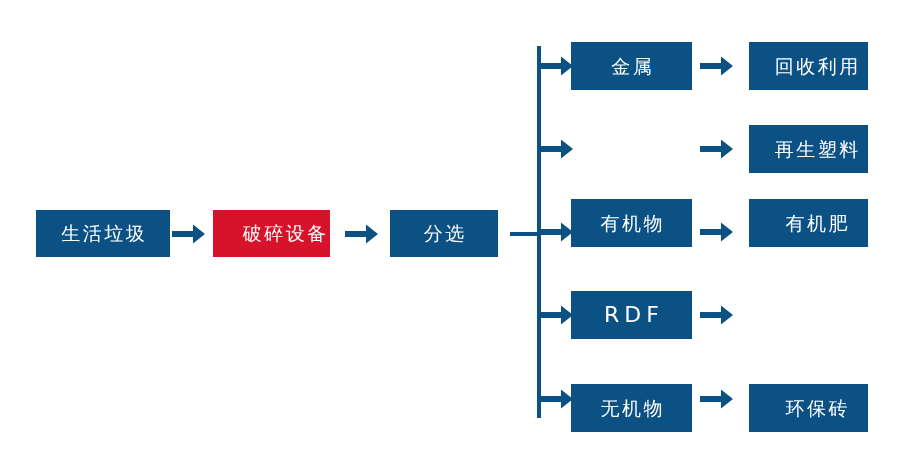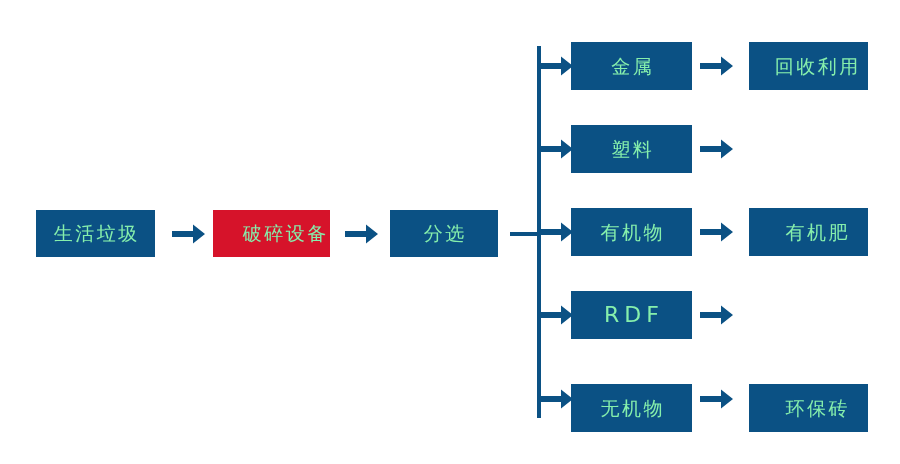--- a/index.html
+++ b/index.html
@@ -18,50 +18,50 @@
     position: relative;
     width: 900px;
     height: 464px;
     background: #ffffff;
   }
   .node {
     position: absolute;
     display: flex;
     align-items: center;
     justify-content: center;
-    color: #86efac;
+    color: #ffffff;
     font-size: 19px;
     letter-spacing: 2.5px;
     text-indent: 2.5px;
     font-weight: 400;
     line-height: 1;
     box-sizing: border-box;
     white-space: nowrap;
   }
   .node.blue { background: #0b5184; }
   .node.red  { background: #d6132a; padding-left: 26px; }
   .node.latin {
     font-size: 22px;
     letter-spacing: 5px;
     text-indent: 5px;
   }
 
   
   .main-node { height: 47px; top: 210px; }
-  #node-waste   { left: 36px;  width: 119px; }
+  #node-waste   { left: 36px;  width: 134px; }
   #node-crusher { left: 213px; width: 117px; }
   #node-sort    { left: 390px; width: 108px; }
 
   
   .branch-node { height: 48px; }
   .col-mid   { left: 571px; width: 121px; }
   .col-right { left: 749px; width: 119px; padding-left: 16px; }
   .row-1 { top: 42px;  }
   .row-2 { top: 125px; }
-  .row-3 { top: 208px; font-family: Liberation Serif, serif; }
+  .row-3 { top: 199px; font-family: Liberation Serif, serif; }
   .row-4 { top: 291px; }
   .row-5 { top: 375px; margin-top: 9px; }
 
   
   .arrow {
     position: absolute;
     width: 34px;
     height: 26px;
     color: #0b5184;
   }
@@ -135,26 +135,26 @@
       <path d="M0 10 H21 V3.5 L33 13 L21 22.5 V16 H0 Z" fill="currentColor"></path>
     </svg>
   </div>
   <div class="node blue branch-node col-right row-1">回收利用</div>
 
   <div class="arrow branch-in ar-2">
     <svg viewBox="0 0 34 26" xmlns="http://www.w3.org/2000/svg" aria-hidden="true">
       <path d="M0 10 H21 V3.5 L33 13 L21 22.5 V16 H0 Z" fill="currentColor"></path>
     </svg>
   </div>
-  <div class="node blue branch-node col-mid row-2">塑料</div>
   <div class="arrow branch-out ar-2">
     <svg viewBox="0 0 34 26" xmlns="http://www.w3.org/2000/svg" aria-hidden="true">
       <path d="M0 10 H21 V3.5 L33 13 L21 22.5 V16 H0 Z" fill="currentColor"></path>
     </svg>
   </div>
+  <div class="node blue branch-node col-right row-2">再生塑料</div>
 
   <div class="arrow branch-in ar-3">
     <svg viewBox="0 0 34 26" xmlns="http://www.w3.org/2000/svg" aria-hidden="true">
       <path d="M0 10 H21 V3.5 L33 13 L21 22.5 V16 H0 Z" fill="currentColor"></path>
     </svg>
   </div>
   <div class="node blue branch-node col-mid row-3">有机物</div>
   <div class="arrow branch-out ar-3">
     <svg viewBox="0 0 34 26" xmlns="http://www.w3.org/2000/svg" aria-hidden="true">
       <path d="M0 10 H21 V3.5 L33 13 L21 22.5 V16 H0 Z" fill="currentColor"></path>

